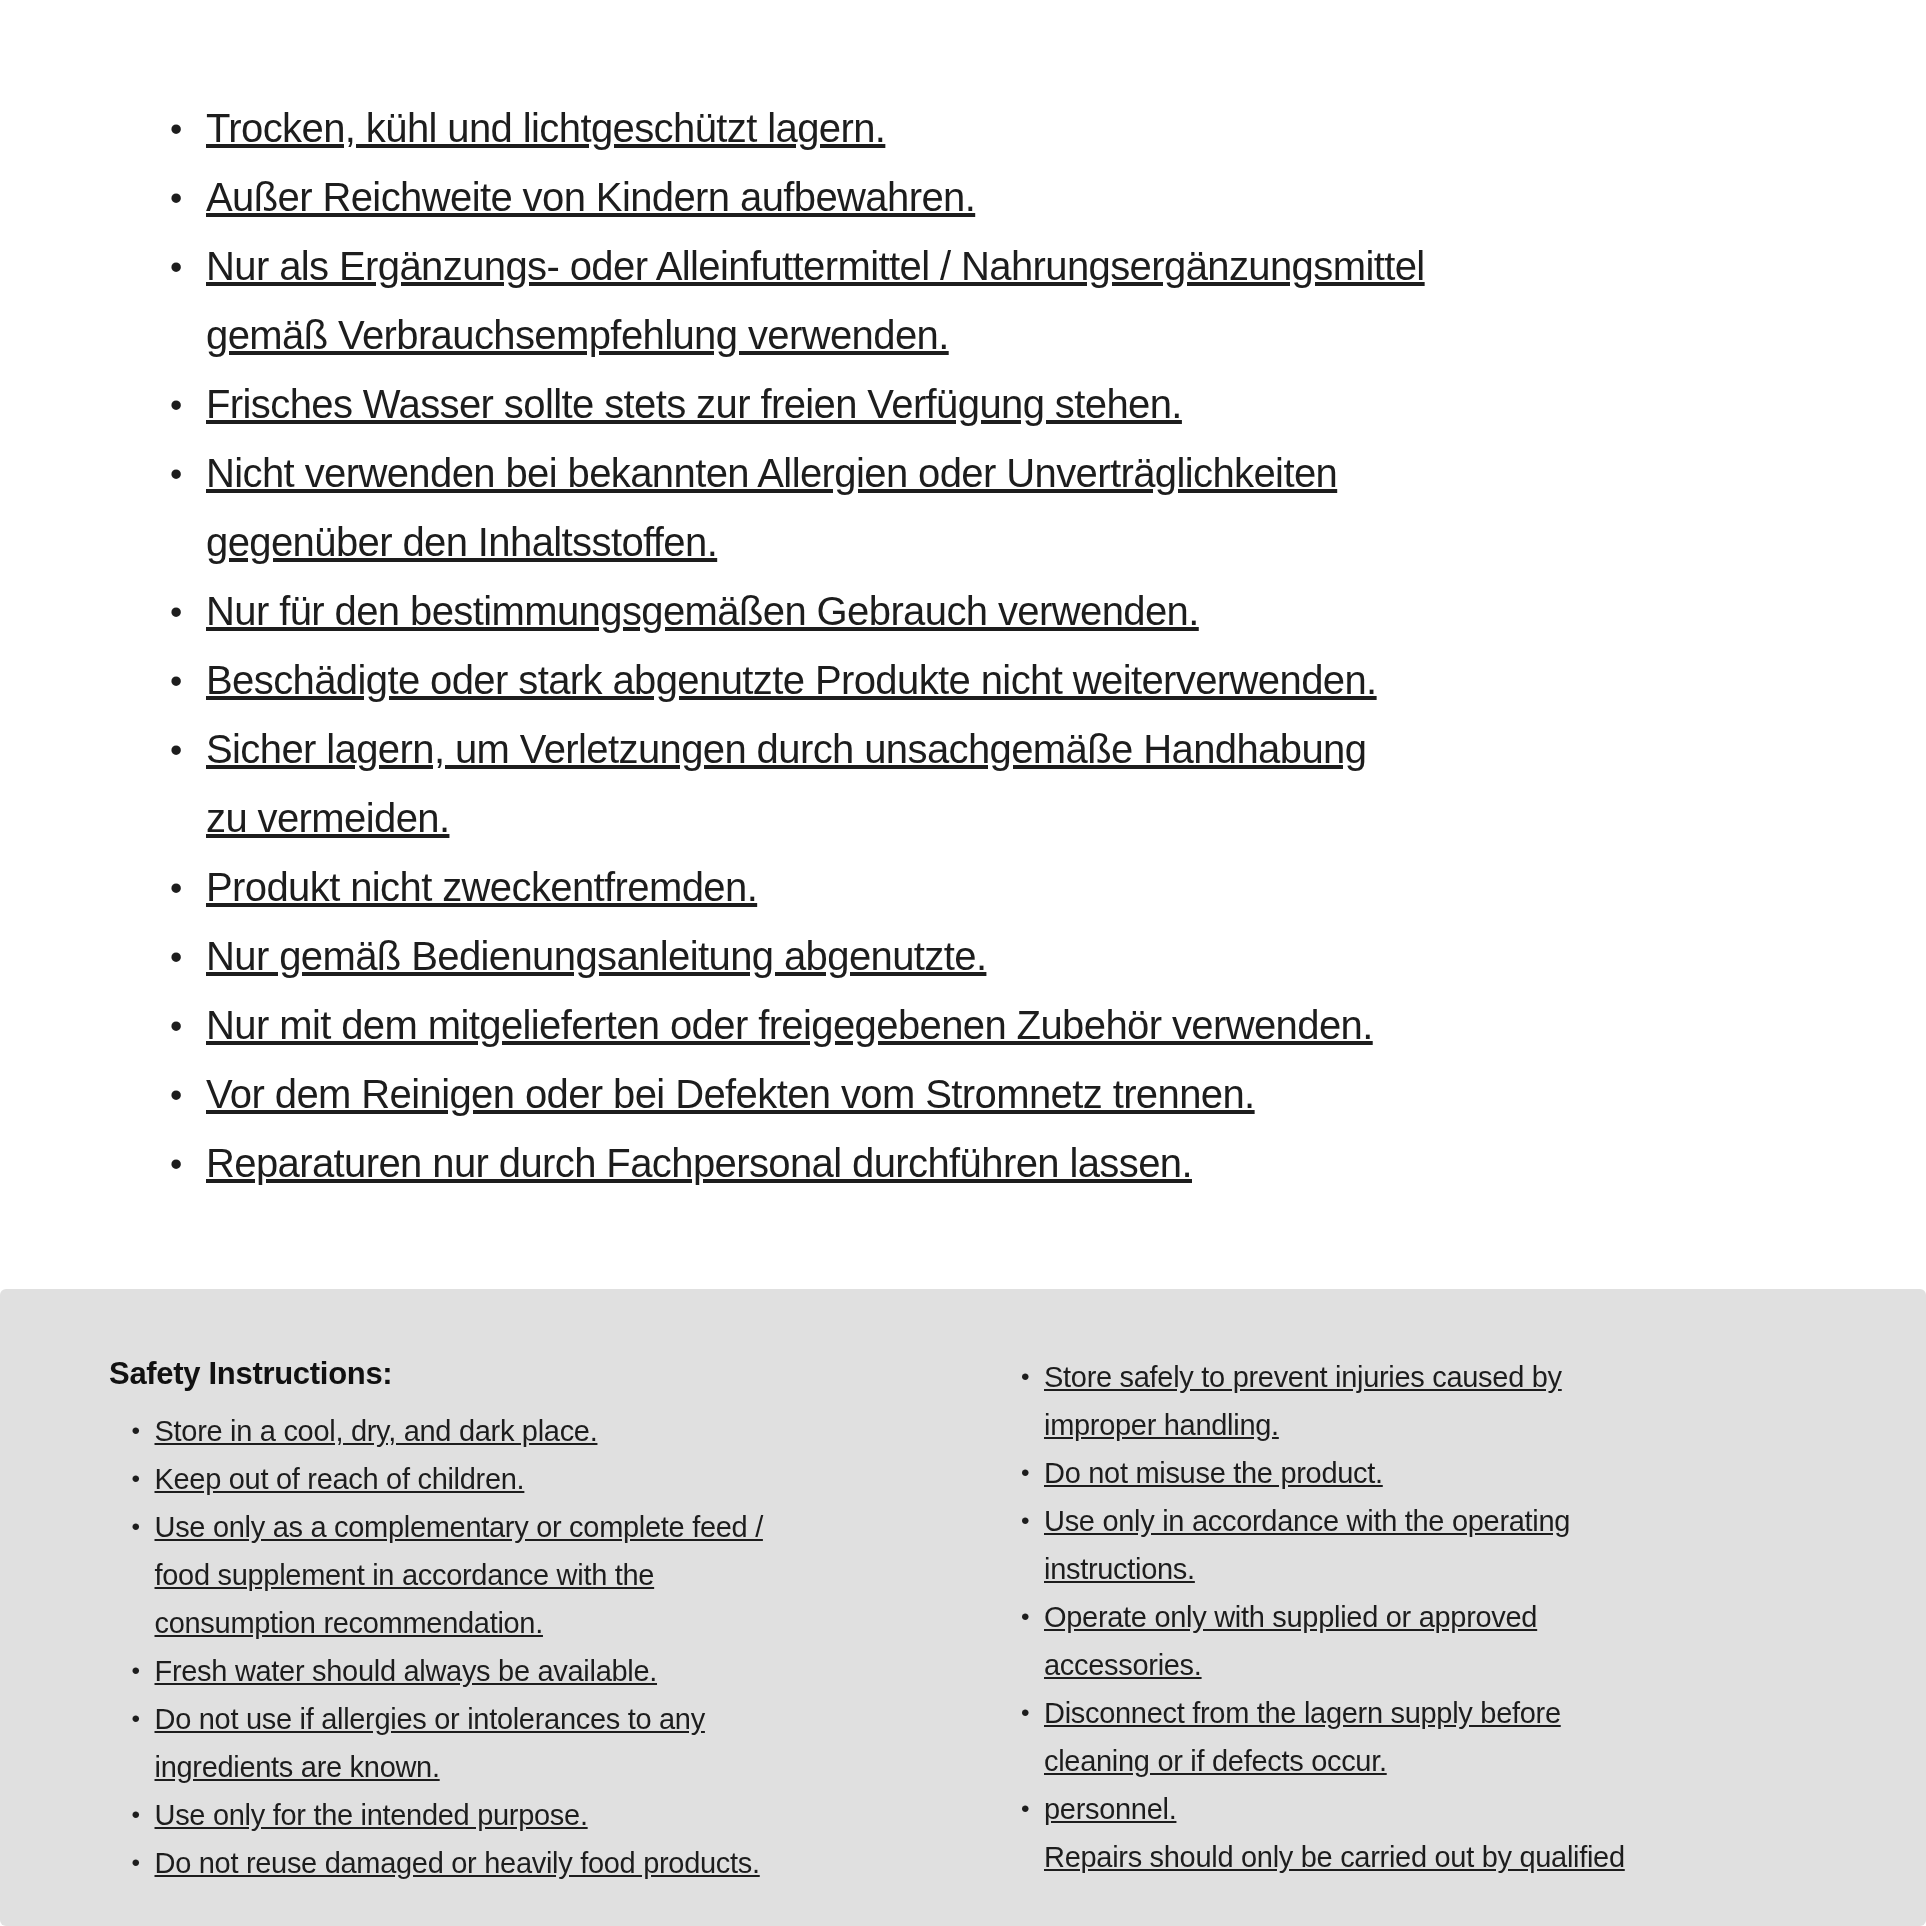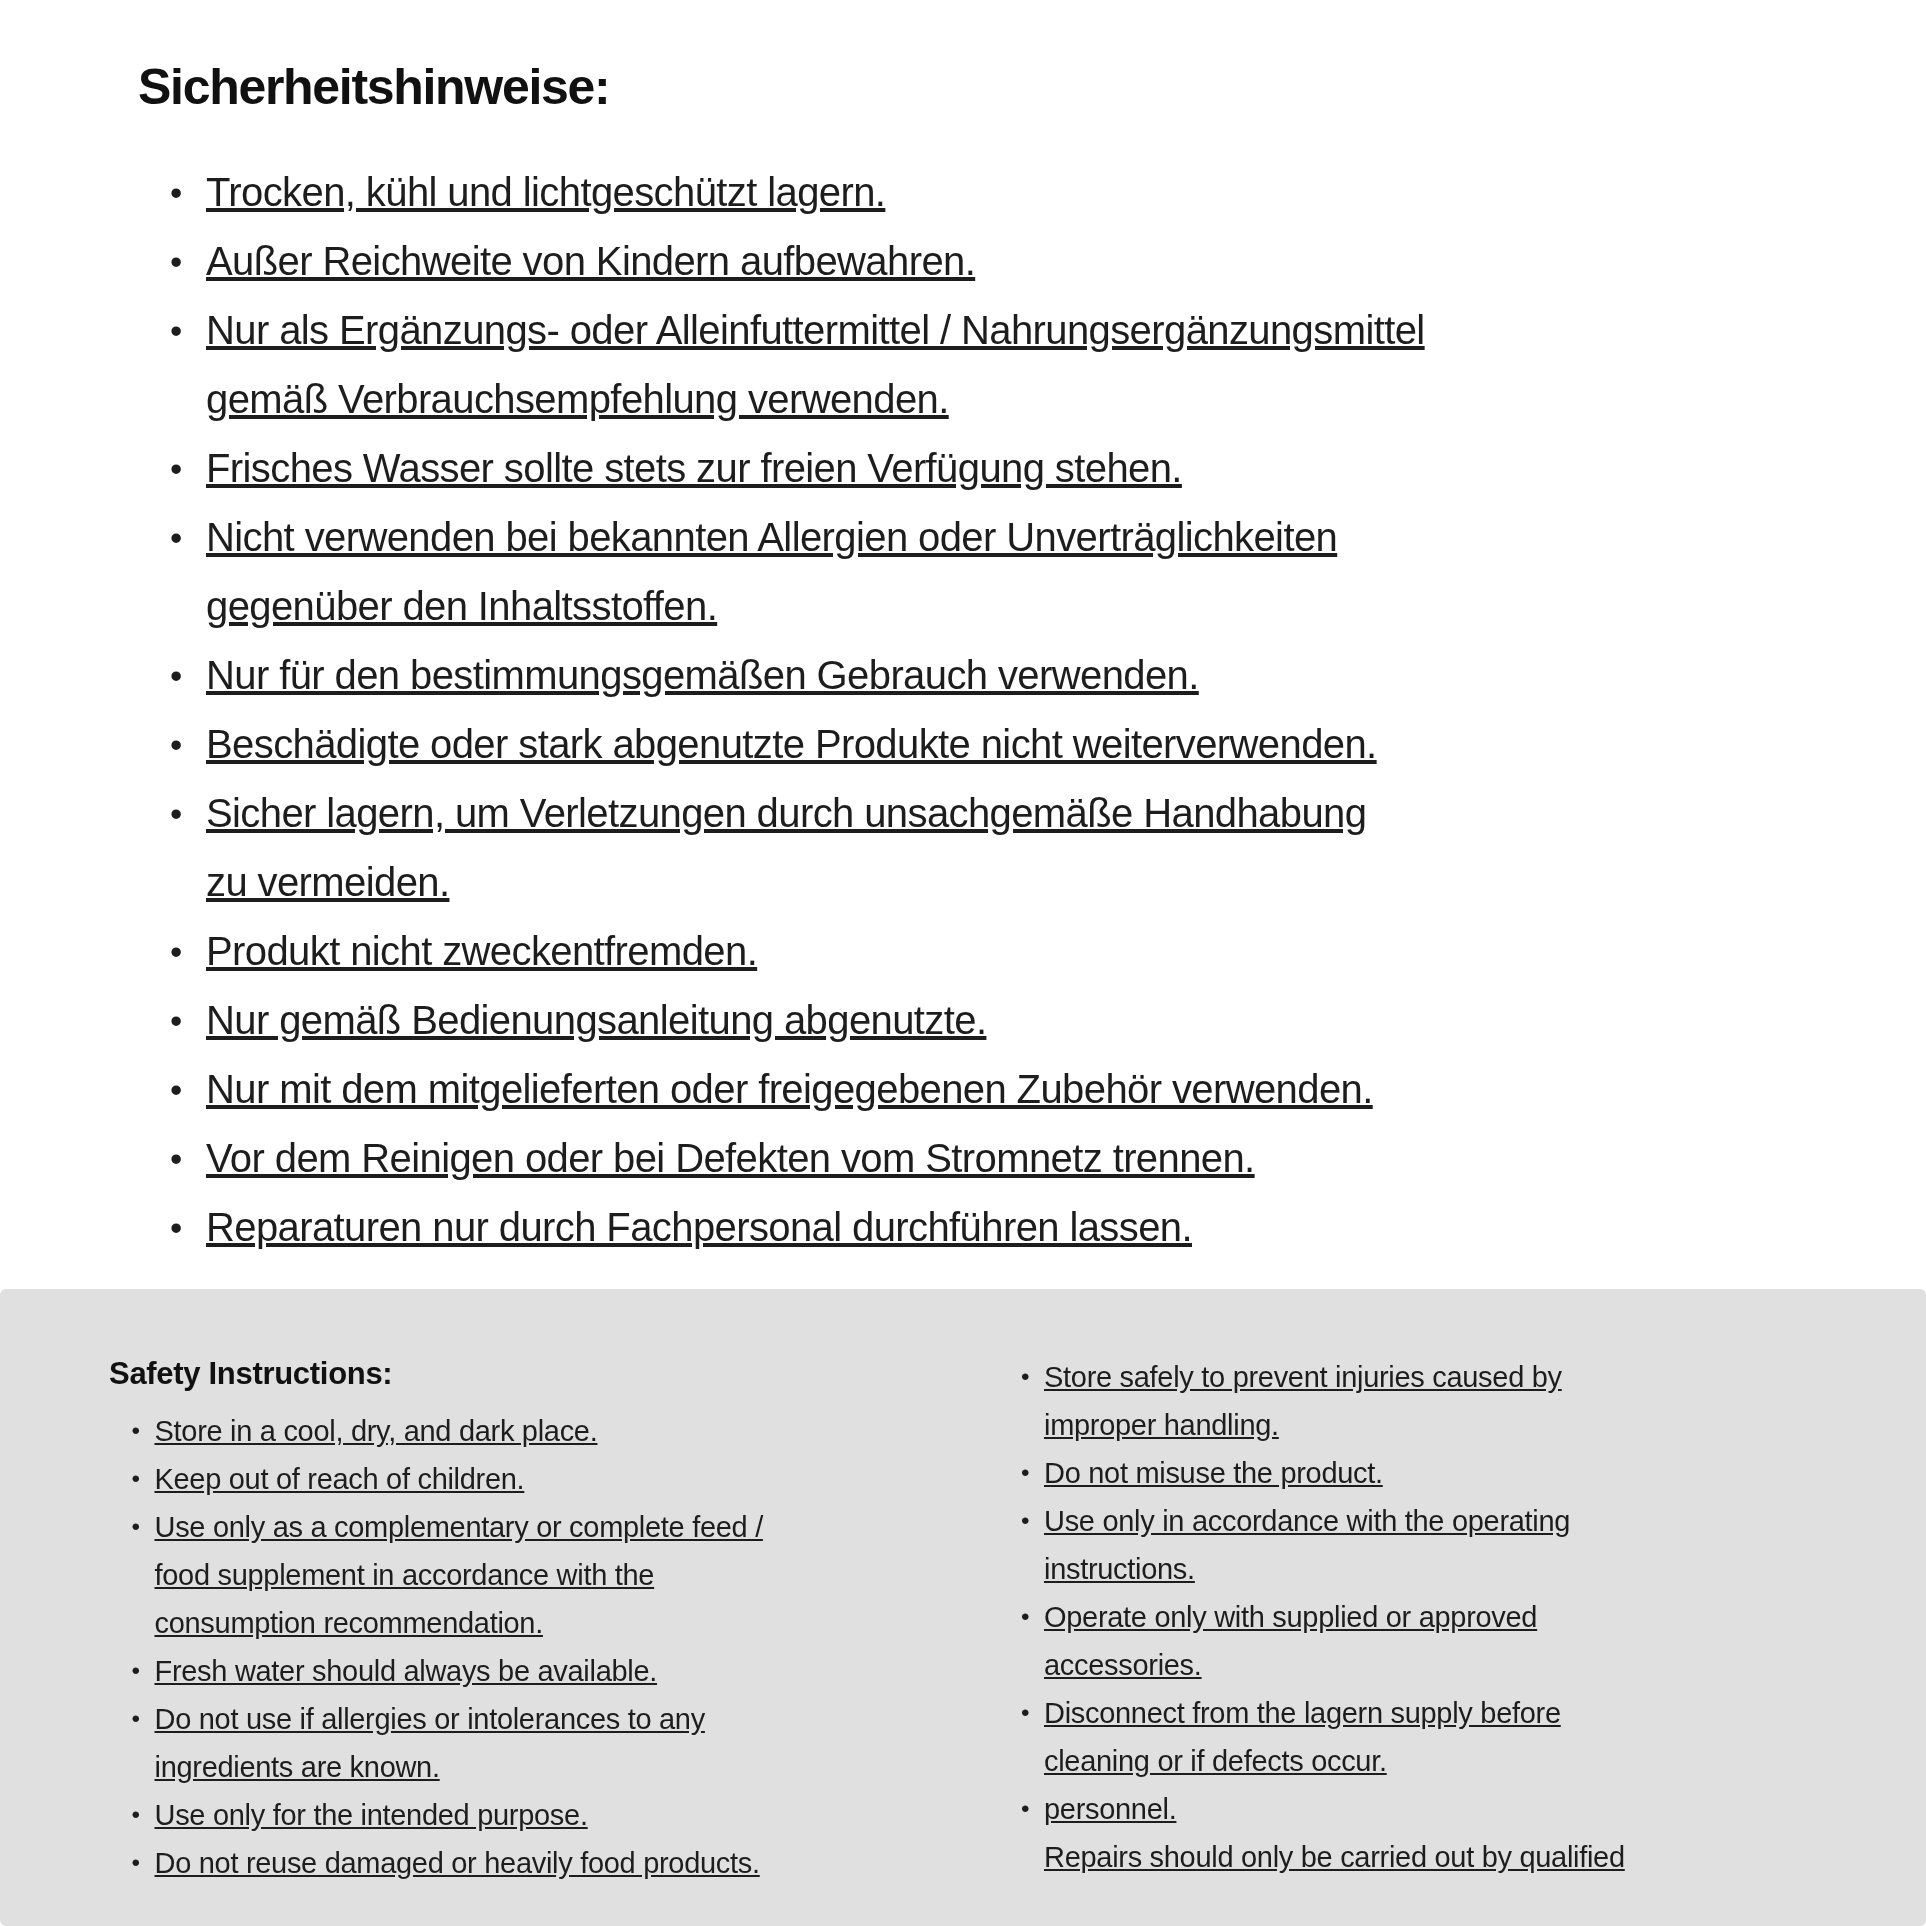--- a/index.html
+++ b/index.html
@@ -96,21 +96,20 @@
     font-size: 24.4px;
     line-height: 48px;
   }
 </style>
 </head>
 <body>
 
 <div class="page">
 
   <div class="german-section">
-    <div class="german-title">Sicherheitshinweise:</div>
 
     <ul class="list german-list">
       <li class="de-item">
         <span class="de-bullet">•</span>
         <div>
           <div class="line">Trocken, kühl und lichtgeschützt lagern.</div>
         </div>
       </li>
       <li class="de-item">
         <span class="de-bullet">•</span>

